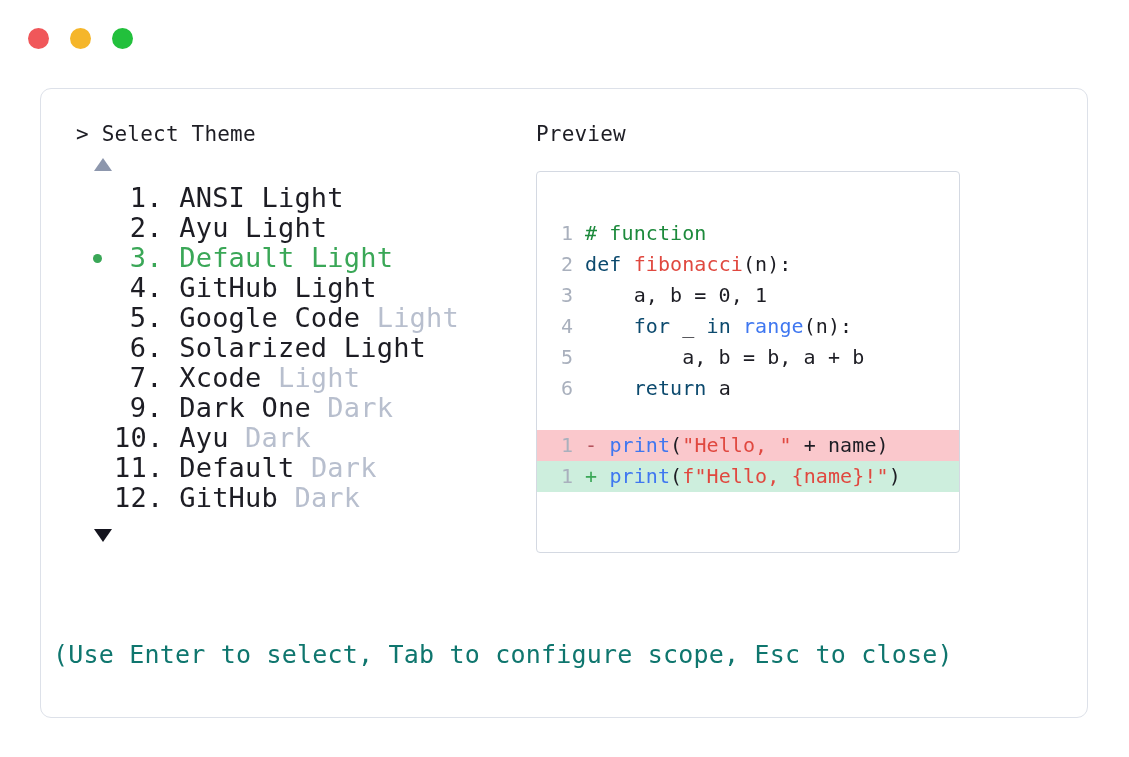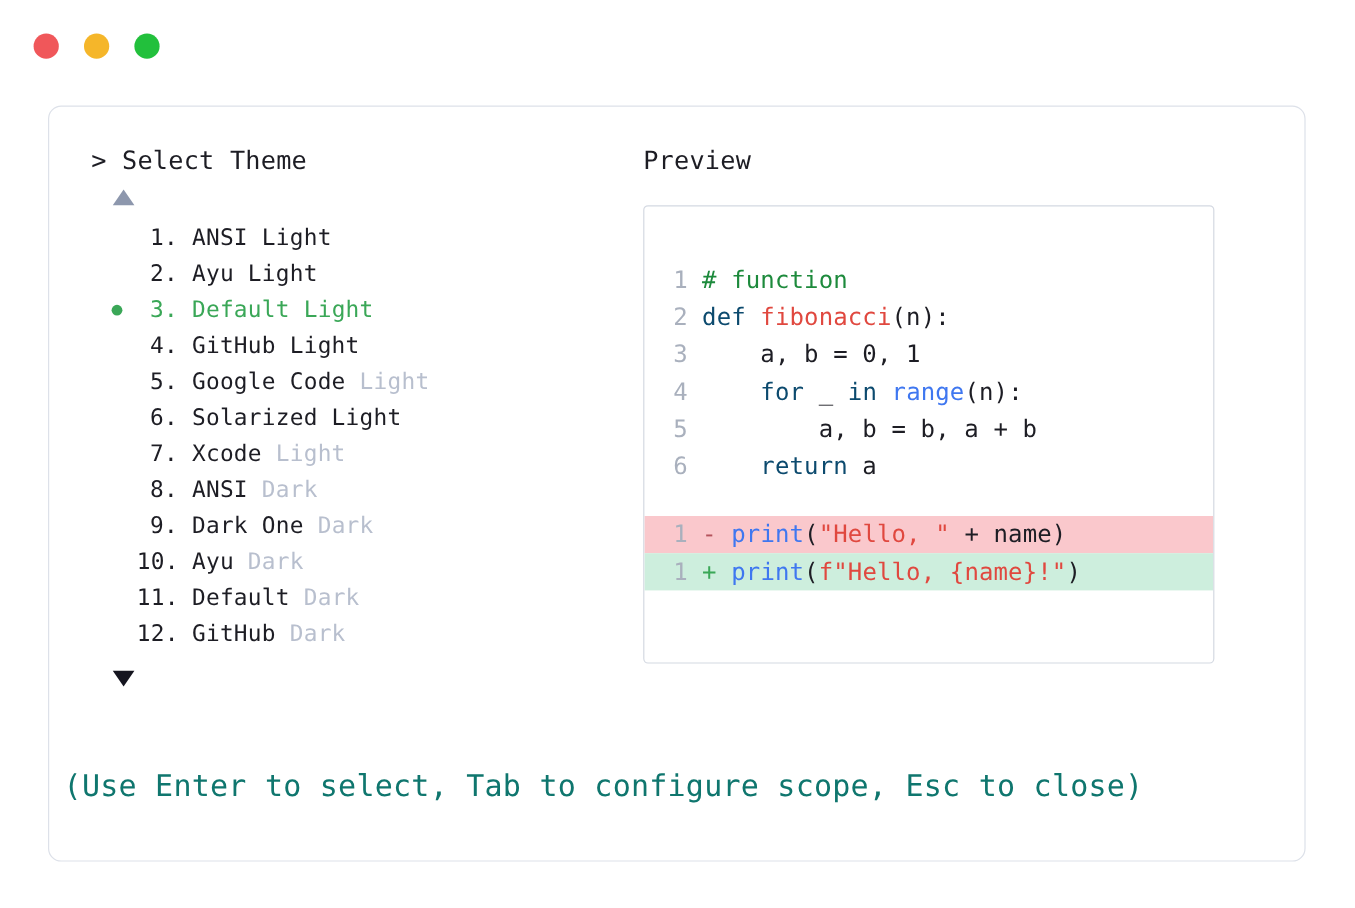--- a/index.html
+++ b/index.html
@@ -98,21 +98,21 @@
   
   #theme-list {
     margin-top: 12px;
     list-style: none;
     padding: 0;
   }
   .theme-row {
     position: relative;
     height: 30px;
     line-height: 30px;
-    font-size: 19px;
+    font-size: 27px;
     letter-spacing: 0.2px;
     white-space: pre;
     color: #1d1d24;
     padding-left: 38px;
   }
   .theme-row .bullet {
     position: absolute;
     left: 17px;
     top: 11px;
     width: 9px;
@@ -143,21 +143,21 @@
     font-size: 25px;
     line-height: 28px;
     color: #0f766e;
     letter-spacing: 0.2px;
     white-space: pre;
   }
 
   
   #preview-box {
     margin-top: 22px;
-    width: 476px;
+    width: 424px;
     height: 382px;
     box-sizing: border-box;
     border: 1.6px solid #d4d9e2;
     border-radius: 4px;
     background: #ffffff;
     padding: 46px 0 0 0;
     overflow: hidden;
   }
   .code-line {
     height: 31px;
@@ -223,21 +223,20 @@
       <div class="scroll-arrow arrow-up"></div>
 
       <ul id="theme-list">
           <li class="theme-row"><span class="bullet"></span><span class="row-index">1.</span><span class="row-name"> ANSI</span><span class="row-variant inline"> Light</span></li>
           <li class="theme-row"><span class="bullet"></span><span class="row-index">2.</span><span class="row-name"> Ayu</span><span class="row-variant inline"> Light</span></li>
           <li class="theme-row is-selected"><span class="bullet"></span><span class="row-index">3.</span><span class="row-name"> Default</span><span class="row-variant inline"> Light</span></li>
           <li class="theme-row"><span class="bullet"></span><span class="row-index">4.</span><span class="row-name"> GitHub</span><span class="row-variant inline"> Light</span></li>
           <li class="theme-row"><span class="bullet"></span><span class="row-index">5.</span><span class="row-name"> Google Code</span><span class="row-variant"> Light</span></li>
           <li class="theme-row"><span class="bullet"></span><span class="row-index">6.</span><span class="row-name"> Solarized</span><span class="row-variant inline"> Light</span></li>
           <li class="theme-row"><span class="bullet"></span><span class="row-index">7.</span><span class="row-name"> Xcode</span><span class="row-variant"> Light</span></li>
-          <li class="theme-row"><span class="bullet"></span><span class="row-index">8.</span><span class="row-name"> ANSI</span><span class="row-variant"> Dark</span></li>
           <li class="theme-row"><span class="bullet"></span><span class="row-index">9.</span><span class="row-name"> Dark One</span><span class="row-variant"> Dark</span></li>
           <li class="theme-row"><span class="bullet"></span><span class="row-index">10.</span><span class="row-name"> Ayu</span><span class="row-variant"> Dark</span></li>
           <li class="theme-row"><span class="bullet"></span><span class="row-index">11.</span><span class="row-name"> Default</span><span class="row-variant"> Dark</span></li>
           <li class="theme-row"><span class="bullet"></span><span class="row-index">12.</span><span class="row-name"> GitHub</span><span class="row-variant"> Dark</span></li>
         </ul>
 
       <div class="scroll-arrow arrow-down"></div>
     </div>
 
     <div class="col-right">

